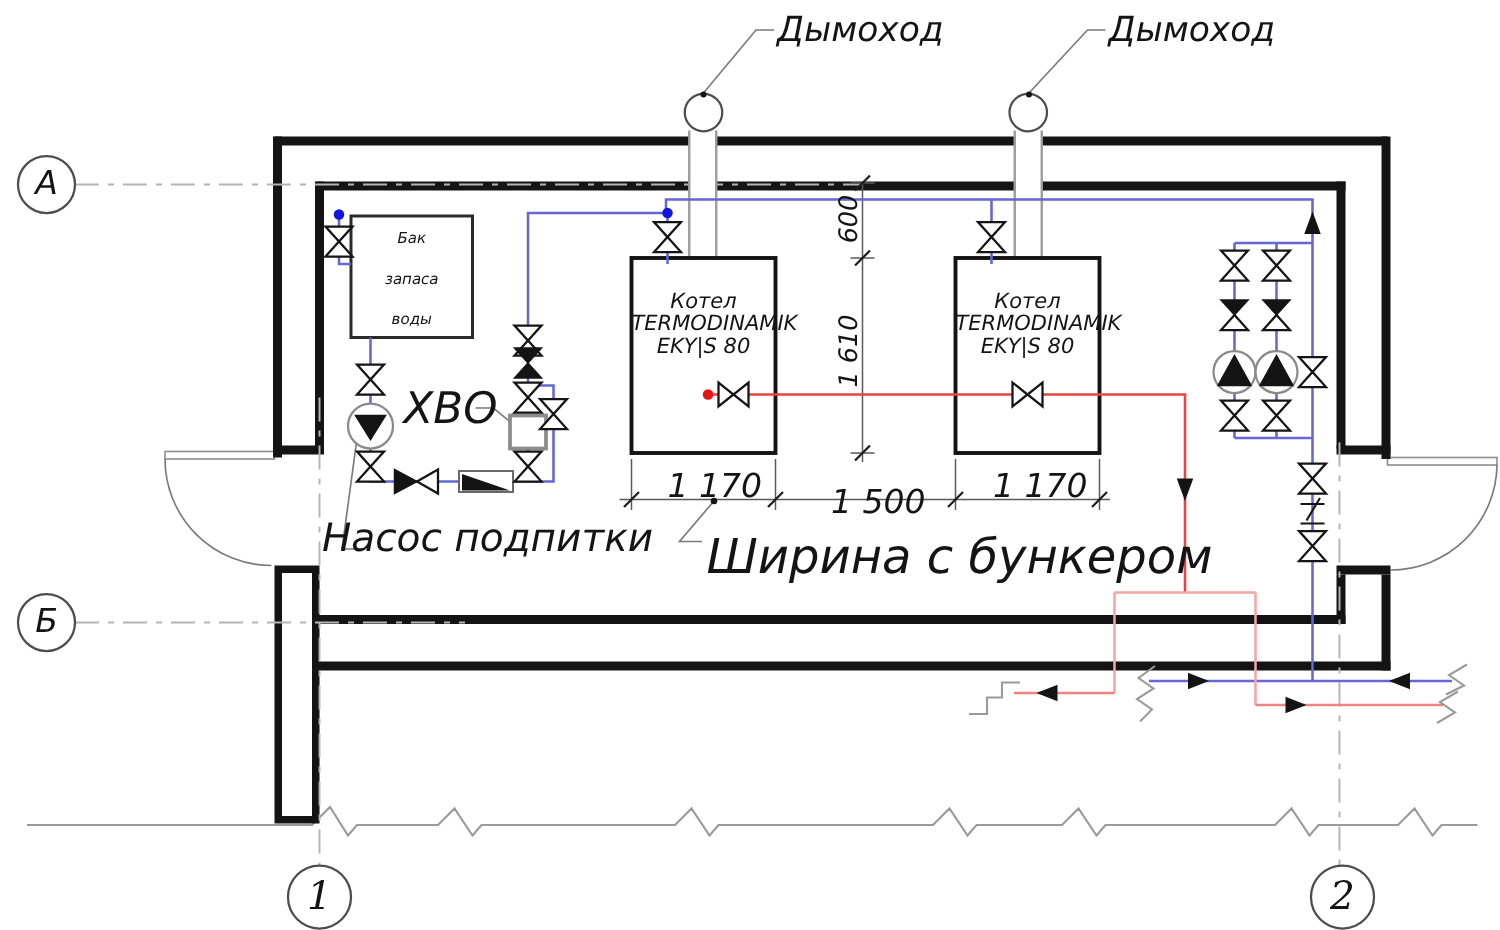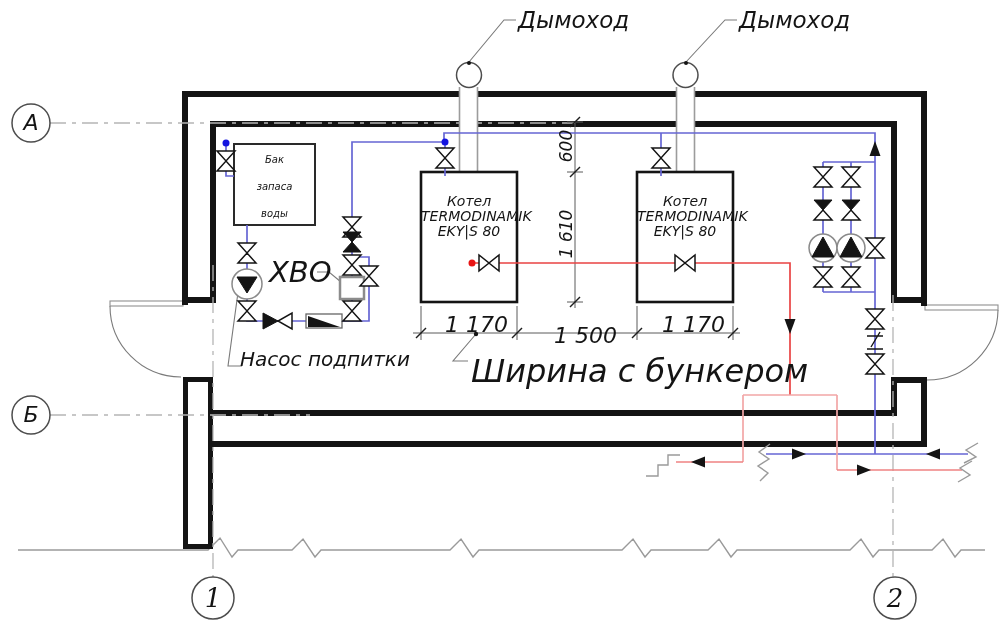--- a/index.html
+++ b/index.html
@@ -40,21 +40,21 @@
   #axis-b{left:12px;top:397px;}
   .axn{width:42px;height:40px;line-height:40px;text-align:center;font-size:26px;
        font-family:"DejaVu Serif",serif;}
   #axis-1{left:192px;top:578px;}
   #axis-2{left:874px;top:578px;}
   #lbl-tank{left:234px;top:146px;width:81px;font-size:10px;line-height:27px;}
   .boiler-lbl{width:96px;font-size:14px;line-height:15px;}
   #lbl-boiler1{left:421px;top:194px;}
   #lbl-boiler2{left:637px;top:194px;}
   #lbl-hvo{left:269px;top:255px;font-size:29px;}
-  #lbl-pump{left:192px;top:341px;width:266px;font-size:20px;line-height:36px;}
+  #lbl-pump{left:192px;top:341px;width:266px;font-size:26px;line-height:36px;}
   #lbl-width{left:471px;top:352px;font-size:32px;}
   .dimtxt{font-size:22px;width:80px;text-align:right;}
   #dim-left{left:428px;top:312px;}
   #dim-mid{left:537px;top:323px;}
   #dim-right{left:645px;top:312px;}
   #dim-600{left:538px;top:136px;width:56px;height:20px;text-align:center;font-size:17px;
            transform:rotate(-90deg);}
   #dim-1610{left:534px;top:224px;width:64px;height:20px;text-align:center;font-size:17px;
            transform:rotate(-90deg);}
 </style>

